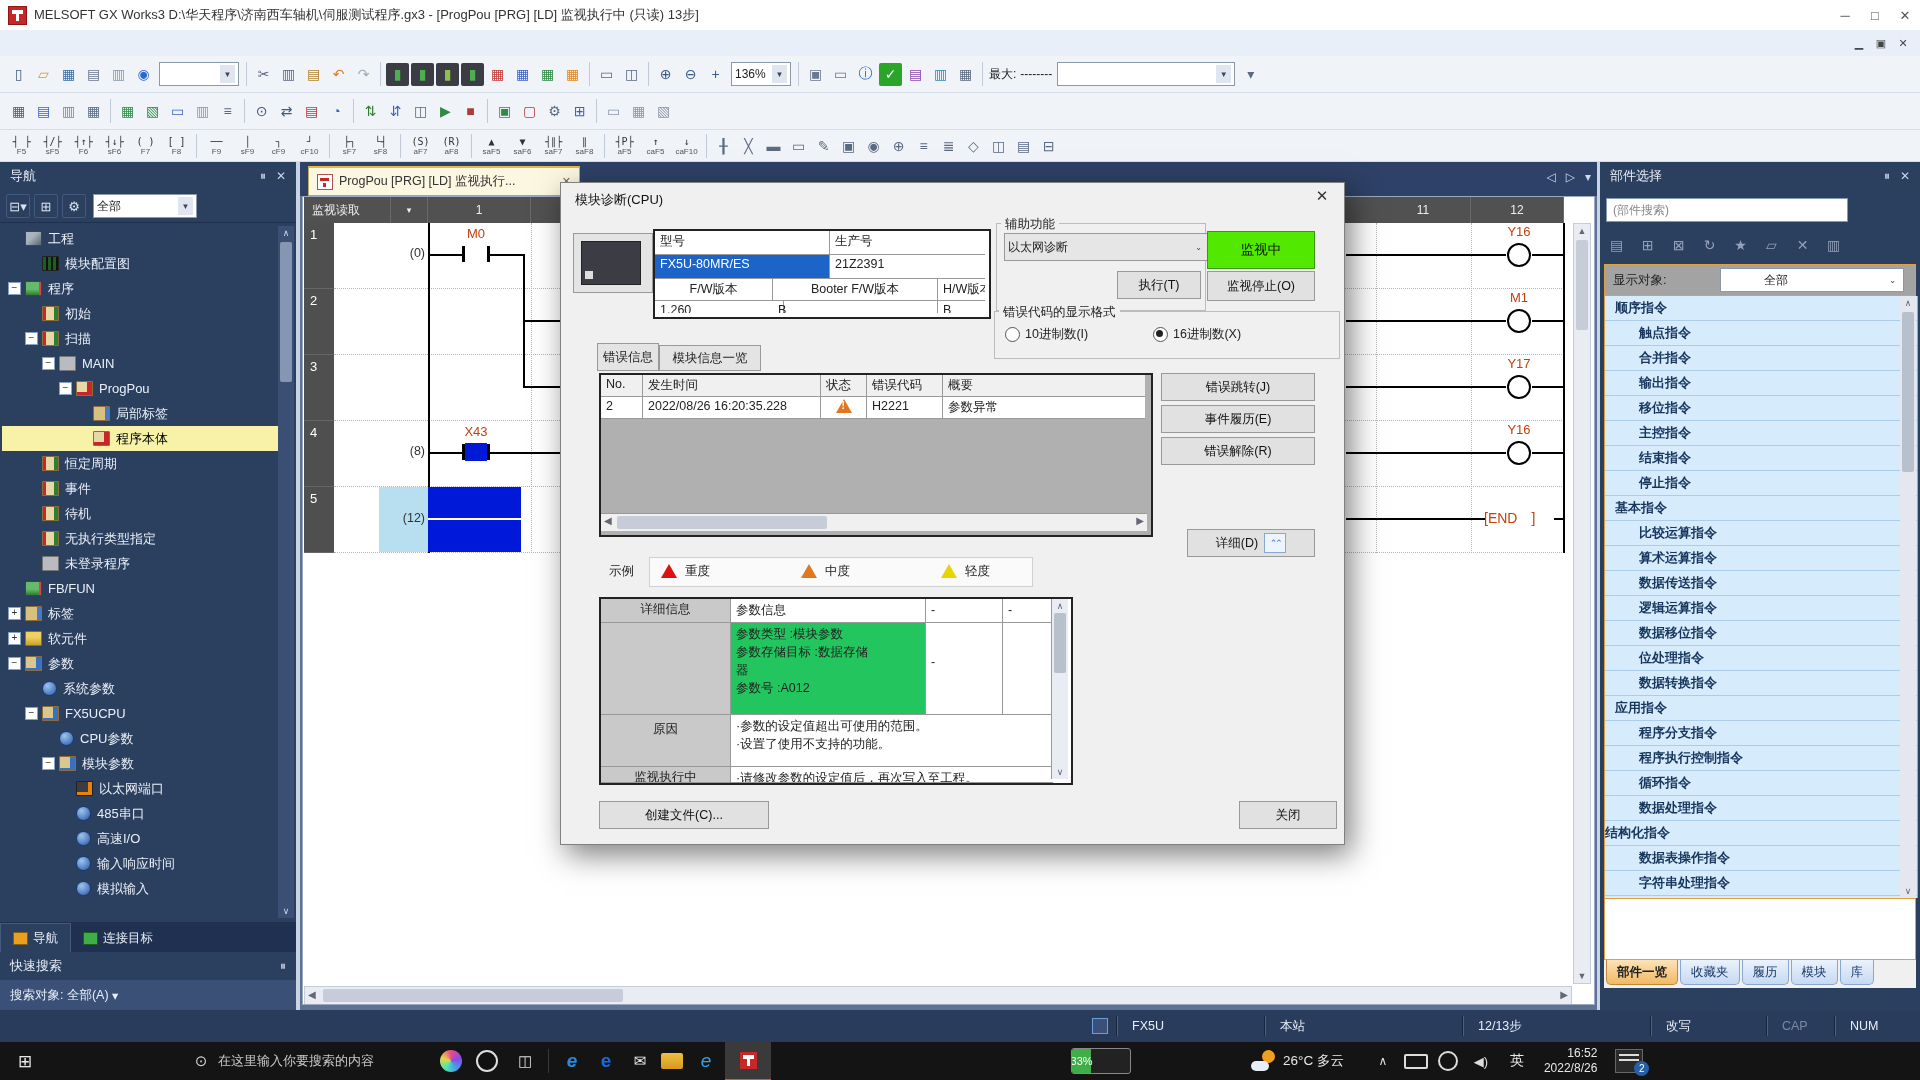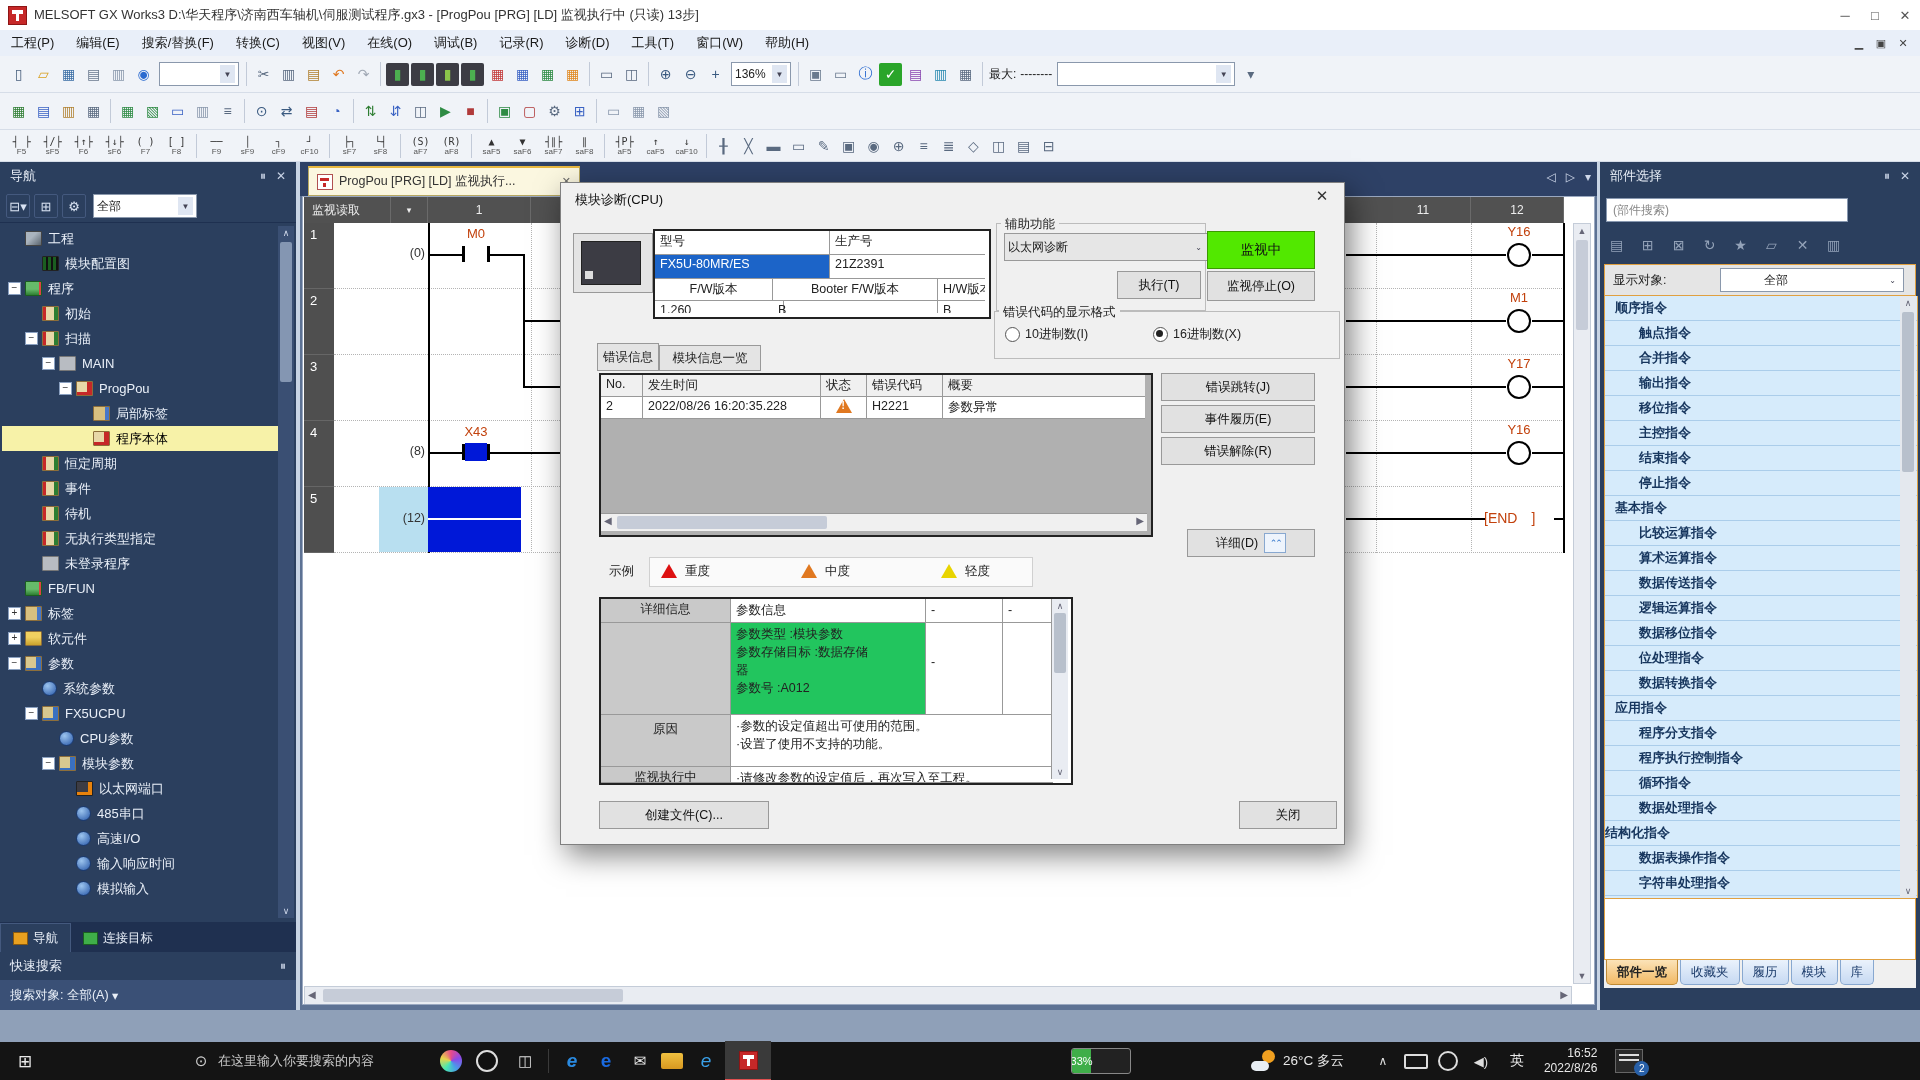--- a/index.html
+++ b/index.html
@@ -80,21 +80,21 @@
   .cbar{position:absolute;width:3px;height:16px;background:#000;}
   .devlbl{position:absolute;font-size:13px;color:#c2410c;text-align:center;font-family:"Liberation Sans",sans-serif;}
   .steplbl{position:absolute;font-size:12.5px;color:#333;text-align:right;width:44px;}
   .coil{position:absolute;width:24px;height:24px;border:2px solid #000;border-radius:50%;background:#fff;box-sizing:border-box;}
   .hsc{position:absolute;height:19px;background:#e9ecf2;border:1px solid #c4ccd8;box-sizing:border-box;}
   .hthumb{position:absolute;top:2px;height:13px;background:#c6ccd8;border-radius:2px;}
   
   #parts{left:1600px;top:162px;width:320px;height:848px;background:#2b3f5e;}
   #psearch{position:absolute;left:6px;top:36px;width:242px;height:24px;background:#fff;border:1px solid #8898b0;display:flex;align-items:center;padding:0 6px;font-size:12px;color:#888;box-sizing:border-box;}
   #ptools{position:absolute;left:4px;top:68px;width:312px;height:30px;display:flex;align-items:center;gap:6px;color:#93a2b8;}
-  #pdisplay{position:absolute;left:4px;top:102px;width:312px;height:32px;background:#e5e5e5;border:1px solid #e0a040;display:flex;align-items:center;padding:12px 8px;box-sizing:border-box;}
+  #pdisplay{position:absolute;left:4px;top:102px;width:312px;height:32px;background:#a3a3a3;border:1px solid #e0a040;display:flex;align-items:center;padding:12px 8px;box-sizing:border-box;}
   #plist{position:absolute;left:4px;top:134px;width:312px;height:602px;background:#d6ebfb;border-left:1px solid #e0a040;border-right:1px solid #e0a040;overflow:hidden;}
   .prow{height:25px;border-bottom:1px solid #abcdea;display:flex;align-items:center;color:#17365e;font-weight:bold;font-size:13px;box-sizing:border-box;}
   #pwhite{position:absolute;left:4px;top:736px;width:312px;height:62px;background:#fff;border:1px solid #e0a040;box-sizing:border-box;}
   #ptabs{position:absolute;left:4px;top:798px;width:312px;height:28px;background:#f0f0f0;display:flex;align-items:flex-start;padding-left:2px;gap:2px;box-sizing:border-box;}
   .ptab{height:24px;padding:0 10px;display:flex;align-items:center;font-size:12.5px;color:#1a3a6a;background:linear-gradient(180deg,#eaf2fc,#c6d9f2);border:1px solid #88a8d0;border-top:none;border-radius:0 0 5px 5px;}
   .ptab.on{background:linear-gradient(180deg,#fbe3b8,#f2b964);border-color:#c08a34;color:#222;font-weight:bold;}
   
   #status{left:0;top:1010px;width:1920px;height:32px;background:#293c5c;color:#e8eef7;font-size:12.5px;display:flex;align-items:center;}
   .ssep{width:1px;height:20px;background:#15263f;border-right:1px solid #47618c;}
   .scell{height:32px;display:flex;align-items:center;padding:0 14px;}
@@ -121,34 +121,20 @@
     <span class="gxicon"></span>
     <span id="title-text">MELSOFT GX Works3 D:\华天程序\济南西车轴机\伺服测试程序.gx3 - [ProgPou [PRG] [LD] 监视执行中 (只读) 13步]</span>
     <span style="margin-left:auto;display:flex;">
       <span class="winbtn">─</span>
       <span class="winbtn">□</span>
       <span class="winbtn">✕</span>
     </span>
   </div>
 
   <div id="menubar" class="abs">
-    <span id="menu-items" style="display:flex;">
-        <span class="menu-item">工程(P)</span>
-        <span class="menu-item">编辑(E)</span>
-        <span class="menu-item">搜索/替换(F)</span>
-        <span class="menu-item">转换(C)</span>
-        <span class="menu-item">视图(V)</span>
-        <span class="menu-item">在线(O)</span>
-        <span class="menu-item">调试(B)</span>
-        <span class="menu-item">记录(R)</span>
-        <span class="menu-item">诊断(D)</span>
-        <span class="menu-item">工具(T)</span>
-        <span class="menu-item">窗口(W)</span>
-        <span class="menu-item">帮助(H)</span>
-      </span>
     <span class="mdi-btns">
       <span>▁</span>
       <span>▣</span>
       <span>✕</span>
     </span>
   </div>
 
   <div id="tb1" class="abs tbrow">
       <span class="ico" style="color: rgb(74, 97, 126);">▯</span>
       <span class="ico" style="color: rgb(216, 160, 32);">▱</span>
@@ -793,20 +779,36 @@
       </div>
       <div class="vscroll" style="position: absolute; left: 490px; top: 416px; height: 180px; width: 16px; background: rgb(233, 236, 242); border-left: 1px solid rgb(153, 153, 153);">
         <span class="sarrow" style="top: 0px; color: rgb(102, 102, 119);">∧</span>
         <div class="vthumb" style="top: 14px; height: 60px; background: rgb(184, 192, 204);"></div>
         <span class="sarrow" style="bottom: 0px; color: rgb(102, 102, 119);">∨</span>
       </div>
       <div class="dbtn" style="position: absolute; left: 38px; top: 618px; width: 168px; height: 26px;">创建文件(C)...</div>
       <div class="dbtn" style="position: absolute; left: 678px; top: 618px; width: 96px; height: 26px;">关闭</div>
     </div>
 
+  <div id="status" class="abs">
+      <div style="flex: 1 1 0%;"></div>
+      <div style="width: 14px; height: 14px; border: 1px solid rgb(106, 159, 216); background: rgb(58, 80, 120); margin-right: 8px;"></div>
+      <div class="ssep"></div>
+      <div class="scell" style="width: 118px;">FX5U</div>
+      <div class="ssep"></div>
+      <div class="scell" style="width: 168px;">本站</div>
+      <div class="ssep"></div>
+      <div class="scell" style="width: 158px;">12/13步</div>
+      <div class="ssep"></div>
+      <div class="scell" style="width: 86px;">改写</div>
+      <div class="ssep"></div>
+      <div class="scell" style="width: 38px; color: rgb(122, 138, 165);">CAP</div>
+      <div class="ssep"></div>
+      <div class="scell" style="width: 56px;">NUM</div>
+    </div>
 
   <div id="taskbar" class="abs">
       <div class="tkico" style="margin-left: 12px; color: rgb(232, 232, 232); font-size: 17px;">⊞</div>
       <div class="tkico" style="margin-left: 150px; color: rgb(207, 207, 207);">⊙</div>
       <div style="color: rgb(200, 200, 200); font-size: 13px; margin-left: 4px; width: 210px;">在这里输入你要搜索的内容</div>
       <div class="tkico" style="background: conic-gradient(rgb(232, 74, 138), rgb(138, 74, 232), rgb(74, 154, 232), rgb(74, 232, 176), rgb(232, 212, 74), rgb(232, 74, 138)); border-radius: 50%; width: 22px; height: 22px; margin-left: 12px;"></div>
       <div class="tkico" style="margin-left: 14px; background: rgb(17, 17, 17); border: 2px solid rgb(221, 221, 221); border-radius: 50%; width: 18px; height: 18px;"></div>
       <div class="tkico" style="margin-left: 14px; color: rgb(221, 221, 221);">◫</div>
       <div style="width: 1px; height: 24px; background: rgb(58, 58, 58); margin: 0px 10px;"></div>
       <div class="tkico" style="color: rgb(42, 138, 224); font-size: 19px; font-style: italic; font-weight: bold;">e</div>

